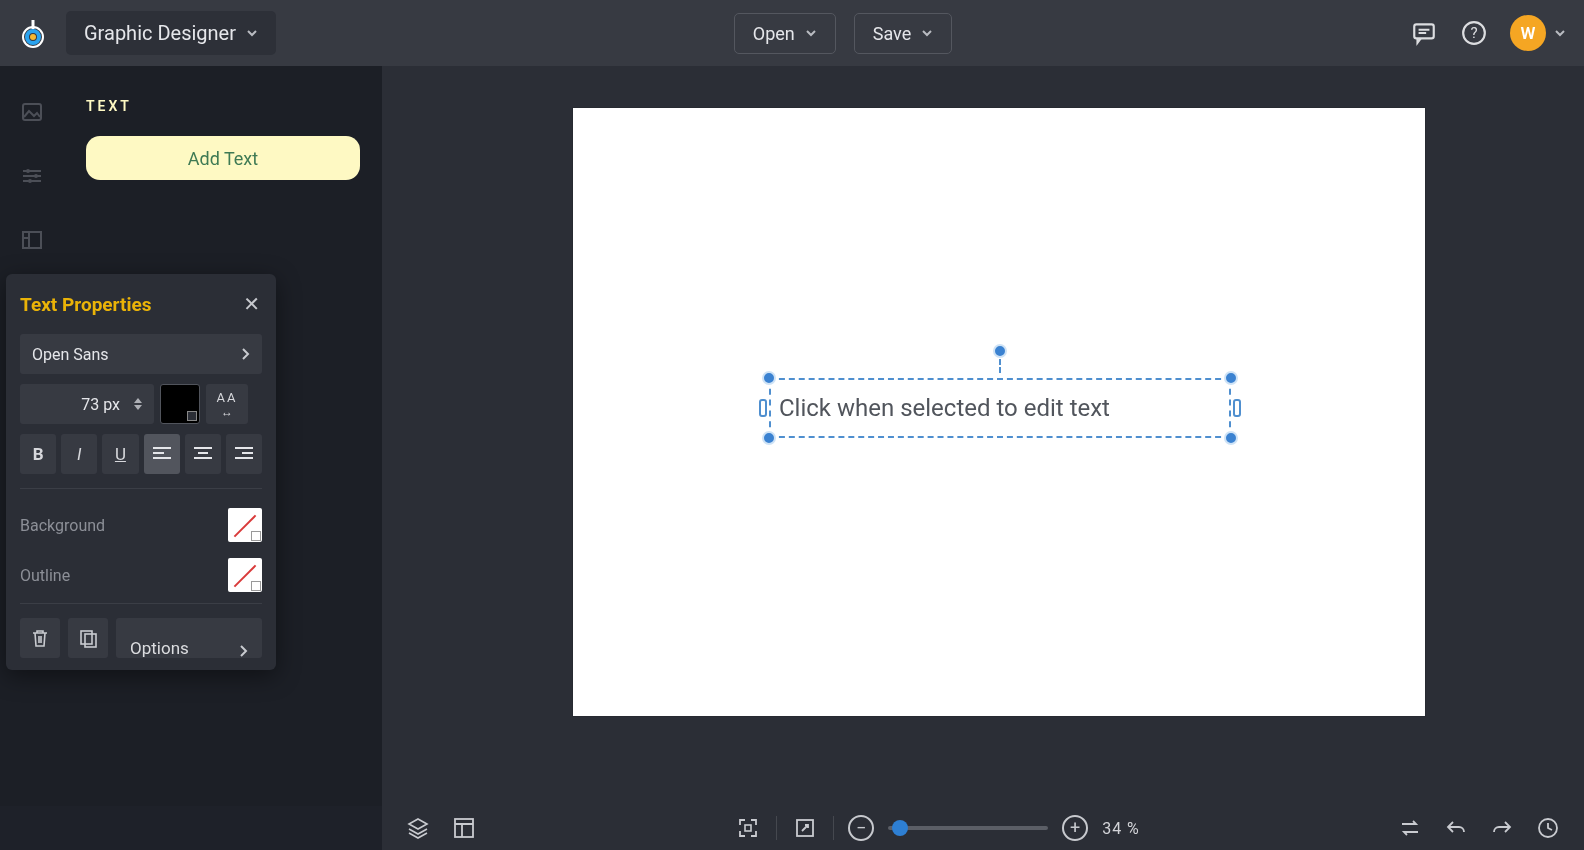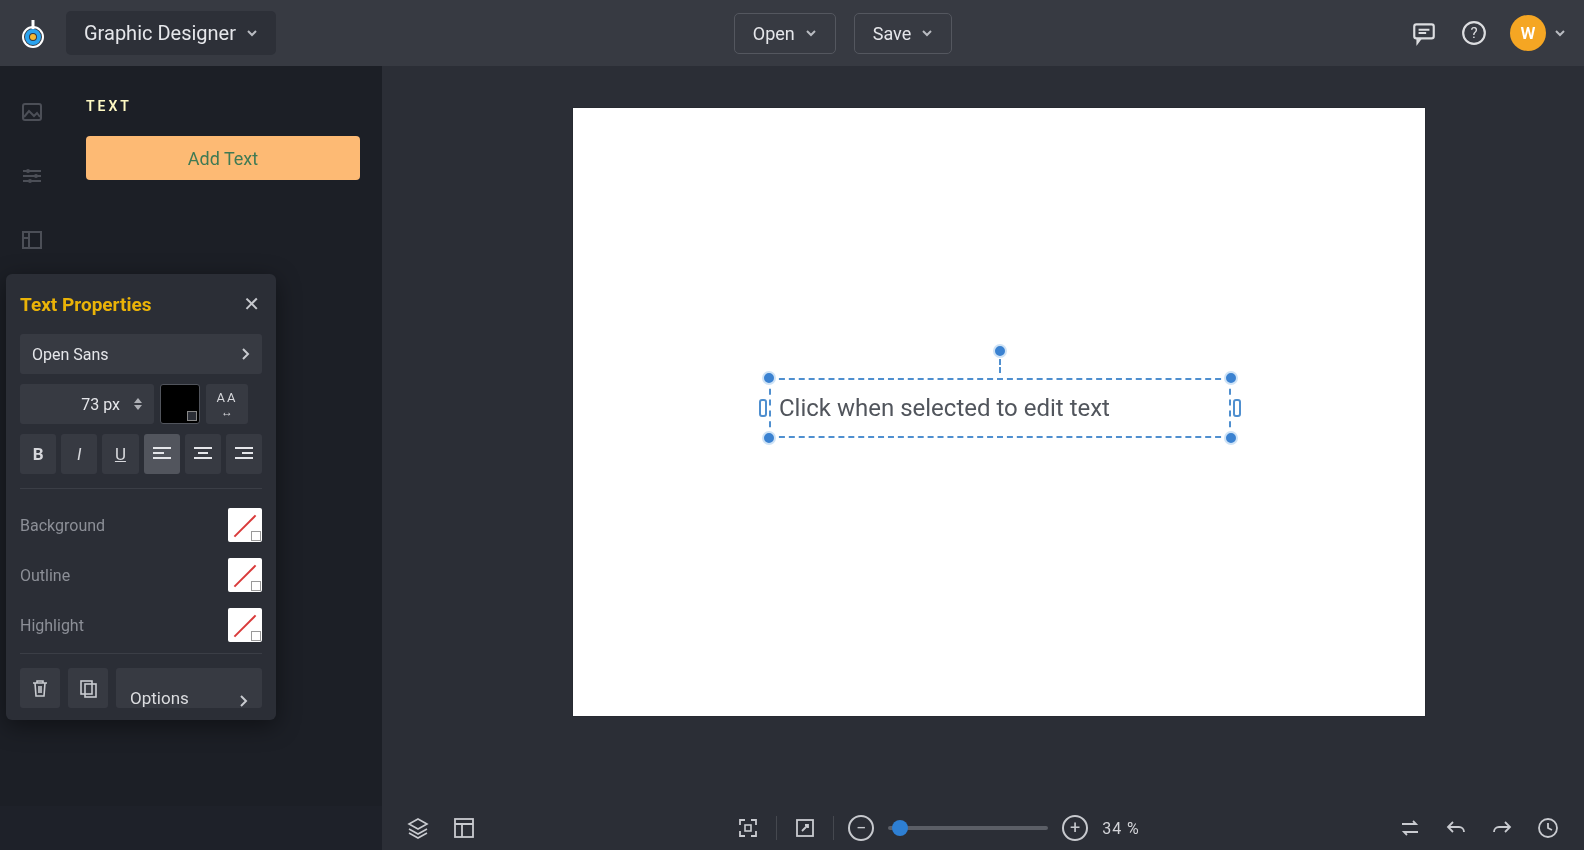--- a/index.html
+++ b/index.html
@@ -18,21 +18,21 @@
 .avatar{width:36px;height:36px;border-radius:50%;background:#f5a623;color:#fff;display:flex;align-items:center;justify-content:center;font-weight:600;font-size:17px;}
 
 
 .body{display:flex;height:740px;}
 .rail{width:64px;background:#1c1f26;display:flex;flex-direction:column;align-items:center;padding-top:32px;gap:36px;}
 .rail .ritem{width:28px;height:28px;color:#4c4f57;cursor:pointer;display:flex;align-items:center;justify-content:center;}
 
 
 .leftpanel{width:318px;background:#1c1f26;padding:32px 22px 0;}
 .section-label{letter-spacing:3px;font-size:14px;color:#fef9c3;font-weight:600;margin-bottom:22px;}
-.add-text{background:#fdba74;color:#3f7a54;height:44px;border-radius:4px;display:flex;align-items:center;justify-content:center;font-size:18px;cursor:pointer;}
+.add-text{background:#fef9c3;color:#3f7a54;height:44px;border-radius:14px;display:flex;align-items:center;justify-content:center;font-size:18px;cursor:pointer;}
 
 
 .canvas-area{flex:1;background:#2b2e36;position:relative;display:flex;align-items:flex-start;justify-content:center;padding-top:42px;padding-left:32px;}
 .artboard{width:852px;height:608px;background:#fff;position:relative;box-shadow:0 0 0 1px rgba(0,0,0,.08);}
 .textbox{position:absolute;left:196px;top:270px;width:462px;height:60px;}
 .sel-rect{position:absolute;inset:0;border:2px dashed #4f8fcf;}
 .sel-text{position:absolute;left:10px;right:10px;top:50%;transform:translateY(-50%);color:#51555c;font-size:24px;white-space:nowrap;}
 .handle{width:14px;height:14px;border-radius:50%;background:#3b82d1;border:2px solid #cfe3f6;position:absolute;}
 .h-tl{left:-7px;top:-7px}.h-tr{right:-7px;top:-7px}.h-bl{left:-7px;bottom:-7px}.h-br{right:-7px;bottom:-7px}
 .h-rot{left:50%;top:-34px;transform:translateX(-50%);}
@@ -245,24 +245,20 @@
     </div>
     <div class="sep"></div>
     <div class="proprow">
         <label>Background</label>
         <div class="none-sw"></div>
       </div>
     <div class="proprow">
         <label>Outline</label>
         <div class="none-sw"></div>
       </div>
-    <div class="proprow">
-        <label>Highlight</label>
-        <div class="none-sw"></div>
-      </div>
     <div class="sep"></div>
   </div>
   <div class="footer-row">
     <div class="sqbtn">
         <svg width="18" height="20" viewBox="0 0 18 20">
           <path d="M2 5h14M6 5V3h6v2M4 5l1 13h8l1-13M8 8v7M10 8v7" stroke="currentColor" stroke-width="1.6" fill="none"></path>
         </svg>
       </div>
     <div class="sqbtn">
         <svg width="20" height="20" viewBox="0 0 20 20">

